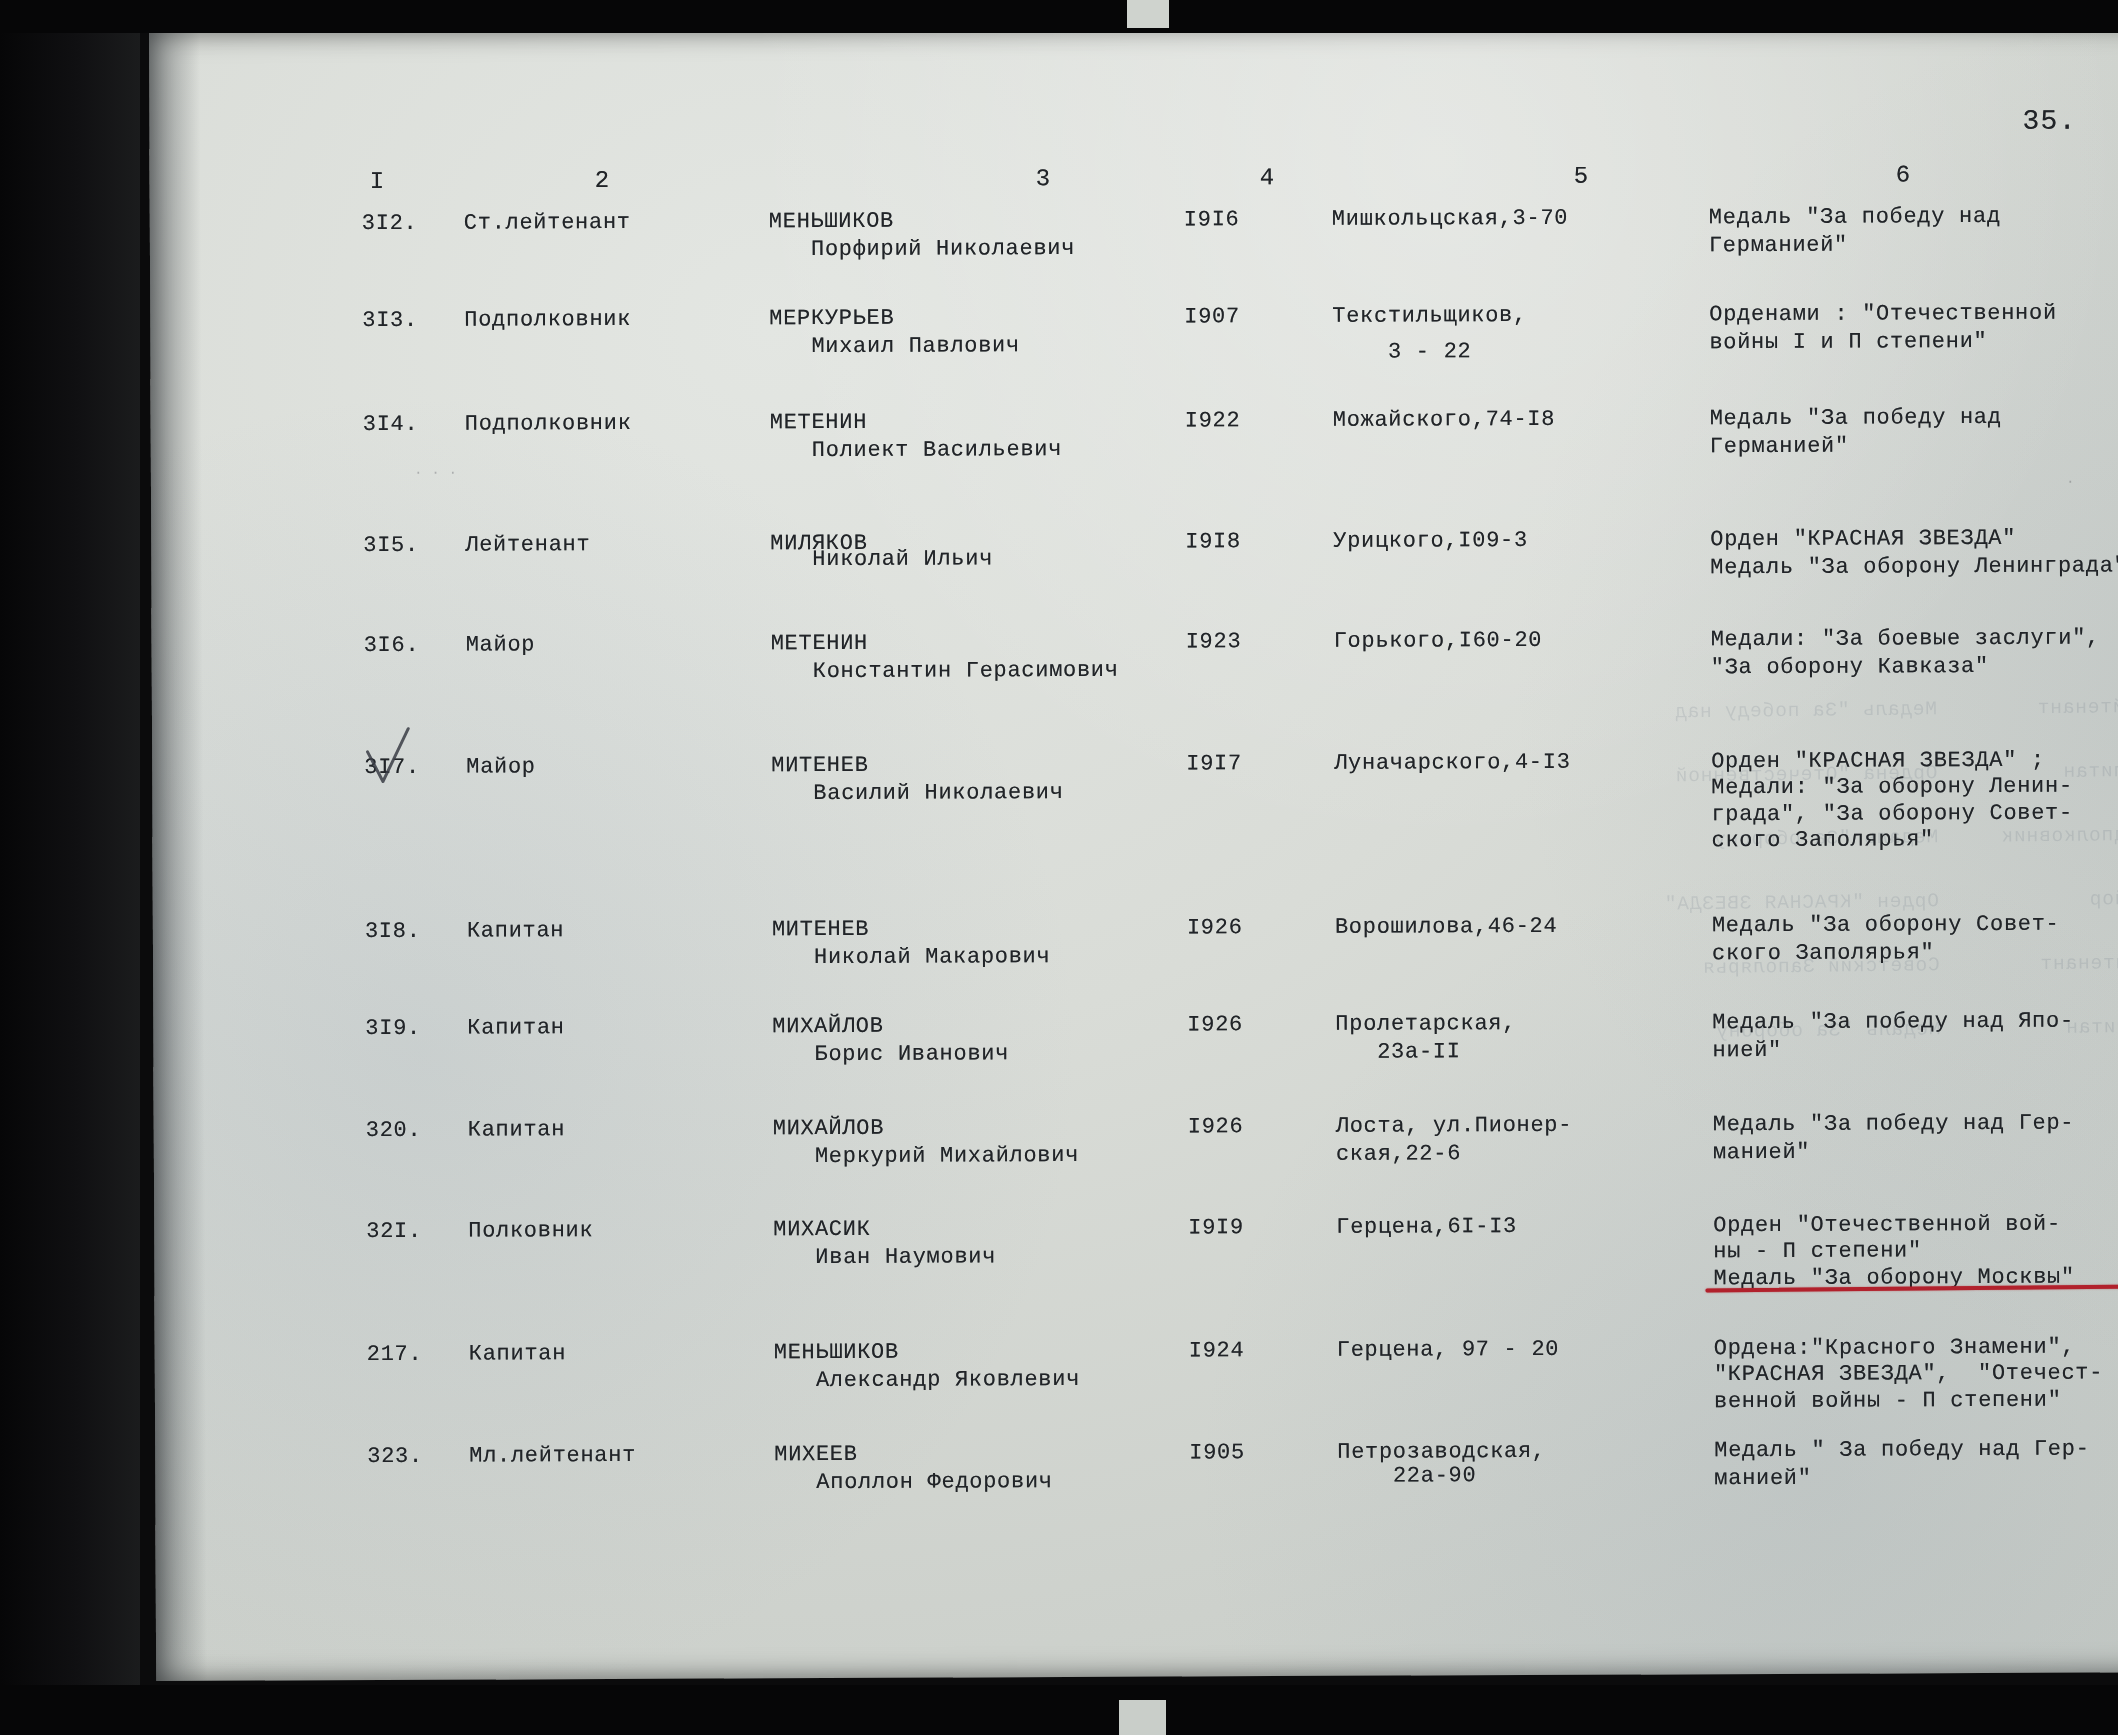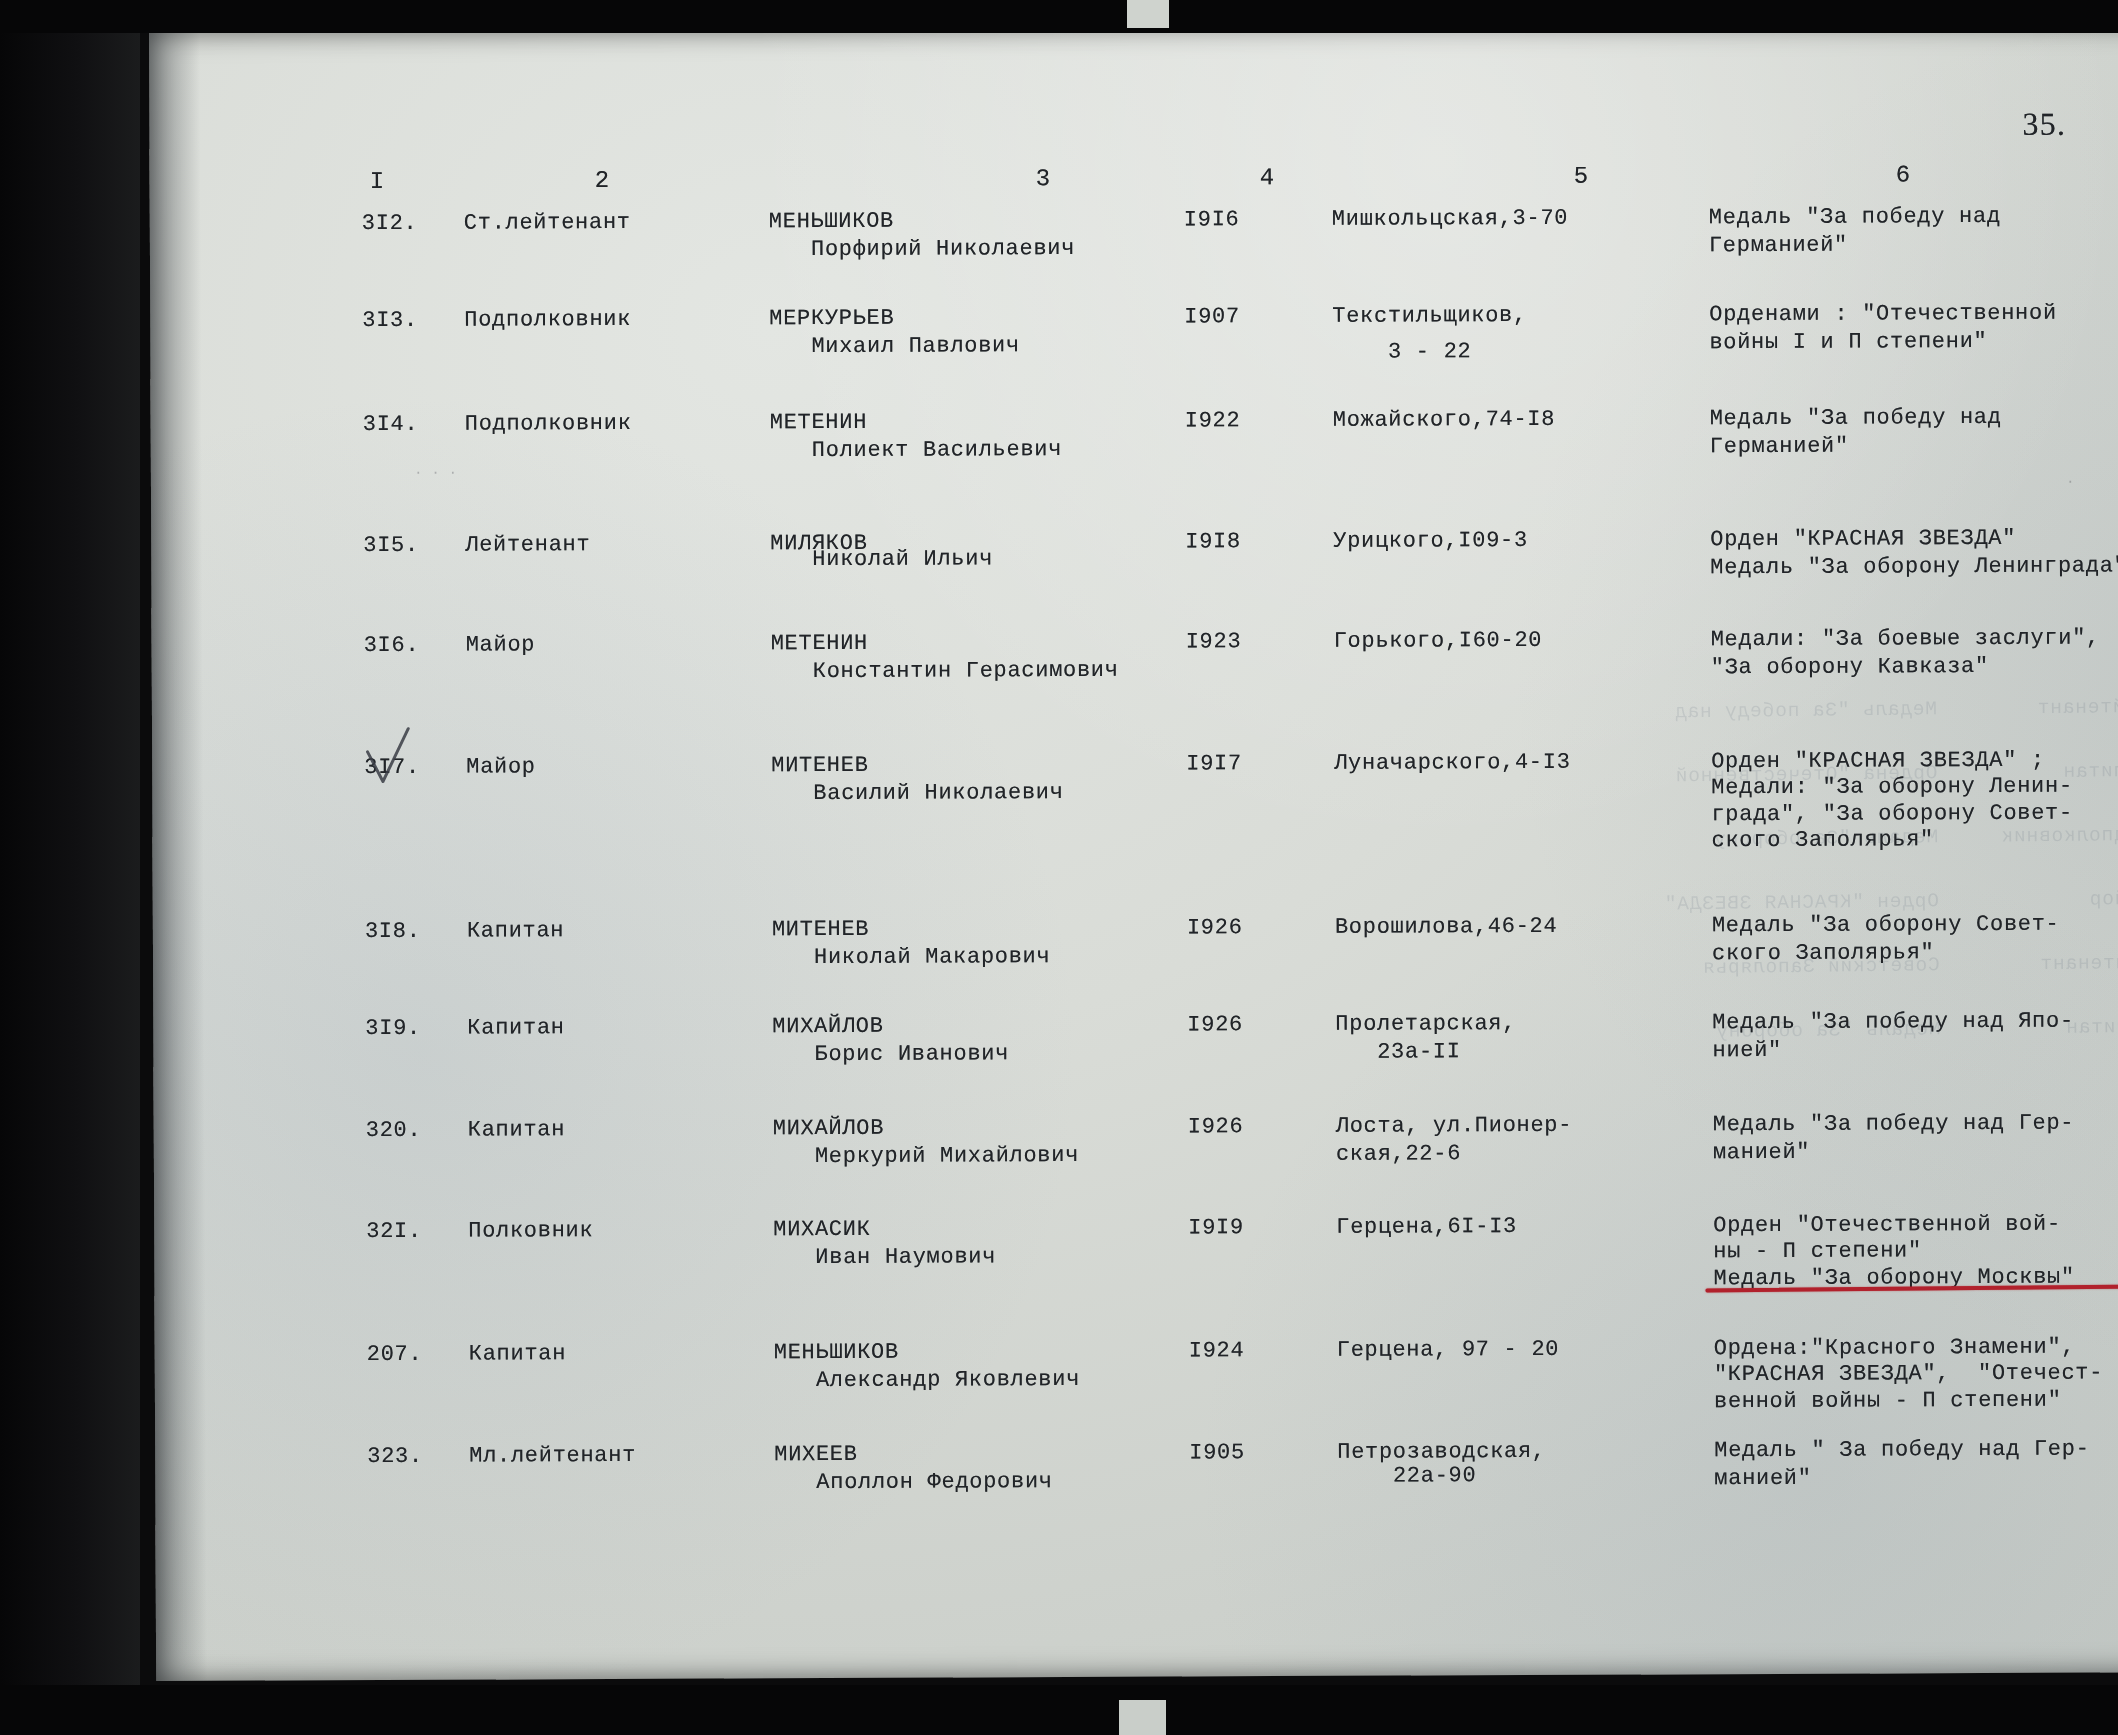--- a/index.html
+++ b/index.html
@@ -122,25 +122,24 @@
 
   .typed {
     position: absolute;
     white-space: pre;
     font-family: "Liberation Mono", "DejaVu Sans Mono", monospace;
     color: #212428;
     text-shadow: 0 0 0.5px rgba(30,35,40,0.55);
   }
 
   #page-number {
-    font-size: 32px;
+    font-size: 28px;
     letter-spacing: 1.3px;
     left: 1873px;
     top: 81px;
-    font-family: Liberation Serif, serif;
   }
 
   .colhead {
     font-size: 24px;
     letter-spacing: 0.8px;
     top: 136px;
   }
 
   .row {
     position: absolute;
@@ -333,21 +332,21 @@
         <div class="cell c-name">МИХАСИК</div>
         <div class="cell c-surn" style="top:28px">Иван Наумович</div>
         <div class="cell c-year">I9I9</div>
         <div class="cell c-addr">Герцена,6I-I3</div>
         <div class="cell c-awd">Орден "Отечественной вой-</div>
         <div class="cell c-awd" style="top:26px">ны - П степени"</div>
         <div class="cell c-awd" style="top:53px">Медаль "За оборону Москвы"</div>
       </div>
 
       <div class="row" style="top:1309px">
-        <div class="cell c-num">207.</div>
+        <div class="cell c-num">217.</div>
         <div class="cell c-rank">Капитан</div>
         <div class="cell c-name">МЕНЬШИКОВ</div>
         <div class="cell c-surn" style="top:28px">Александр Яковлевич</div>
         <div class="cell c-year">I924</div>
         <div class="cell c-addr">Герцена, 97 - 20</div>
         <div class="cell c-awd">Ордена:"Красного Знамени",</div>
         <div class="cell c-awd" style="top:26px">"КРАСНАЯ ЗВЕЗДА",  "Отечест-</div>
         <div class="cell c-awd" style="top:53px">венной войны - П степени"</div>
       </div>
 

